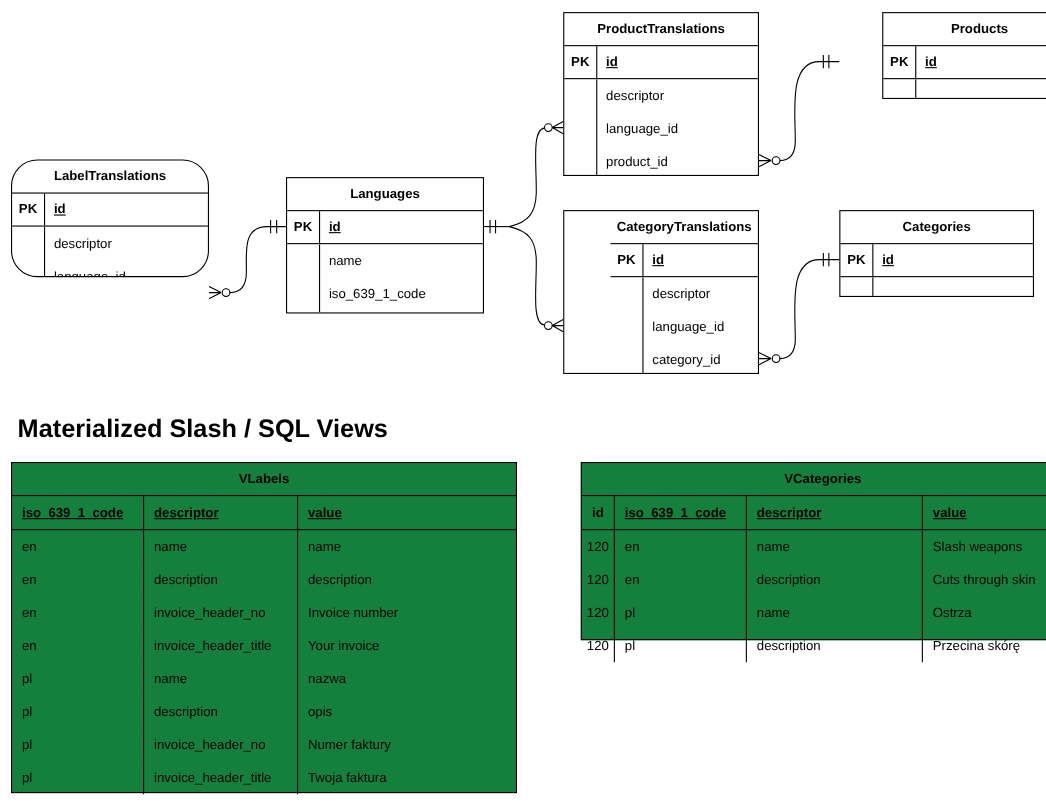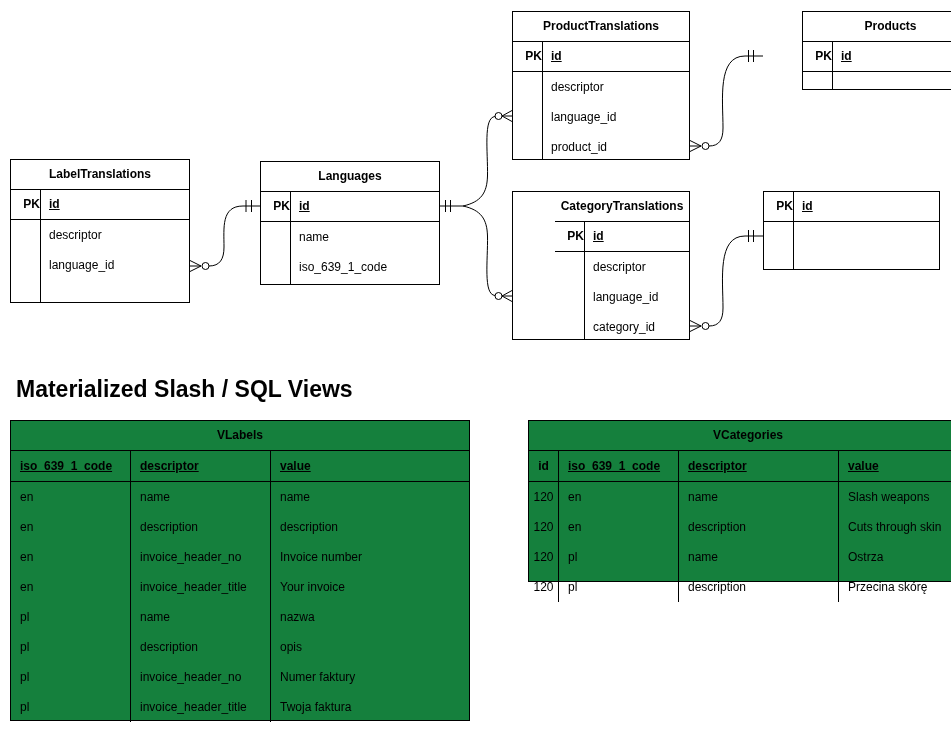--- a/index.html
+++ b/index.html
@@ -27,21 +27,21 @@
     border-bottom:1px solid #000;
     white-space:nowrap; overflow:hidden;
   }
   .er-pk-row {
     flex:0 0 30px; height:30px; display:flex;
     border-bottom:1px solid #000;
   }
   .er-pk-cell {
     flex:0 0 30px; width:30px;
     border-right:1px solid #000;
-    text-align:right; line-height:29px; font-weight:bold;
+    text-align:center; line-height:29px; font-weight:bold;
   }
   .er-id-cell {
     flex:1; line-height:29px; padding-left:8px;
     font-weight:bold; text-decoration:underline;
   }
   .er-body { flex:1; display:flex; overflow:hidden; }
   .er-body-pk { flex:0 0 30px; width:30px; border-right:1px solid #000; }
   .er-fields { flex:1; }
   .er-field { height:30px; line-height:30px; padding-left:8px; white-space:nowrap; }
 
@@ -114,21 +114,21 @@
     </g>
 
     <g>
       <path d="M690 320.5 L701 326 M690 326 L701 326 M690 331.5 L701 326"></path>
       <circle cx="705.5" cy="326" r="3.5"></circle>
       <path d="M709 326 C719 326 723 320 723 308 C723 280 717 236 745 236 L763 236"></path>
       <path d="M748.5 230 L748.5 242 M753.5 230 L753.5 242"></path>
     </g>
   </svg>
 
-  <div class="er-table" style="left:10px; top:159px; width:180px; height:144px;">
+  <div class="er-table" style="left:10px; top:145px; width:180px; height:107px;border-radius:24px;">
     <div class="er-title">LabelTranslations</div>
     <div class="er-pk-row">
       <div class="er-pk-cell">PK</div>
       <div class="er-id-cell">id</div>
     </div>
     <div class="er-body">
       <div class="er-body-pk"></div>
       <div class="er-fields">
         <div class="er-field">descriptor</div>
         <div class="er-field">language_id</div>
@@ -189,20 +189,21 @@
       <div class="er-body-pk"></div>
       <div class="er-fields">
         <div class="er-field">descriptor</div>
         <div class="er-field">language_id</div>
         <div class="er-field">category_id</div>
       </div>
     </div>
   </div>
 
   <div class="er-table" style="left:763px; top:191px; width:177px; height:79px;">
+    <div class="er-title">Categories</div>
     <div class="er-pk-row">
       <div class="er-pk-cell">PK</div>
       <div class="er-id-cell">id</div>
     </div>
     <div class="er-body">
       <div class="er-body-pk"></div>
       <div class="er-fields"></div>
     </div>
   </div>
 

